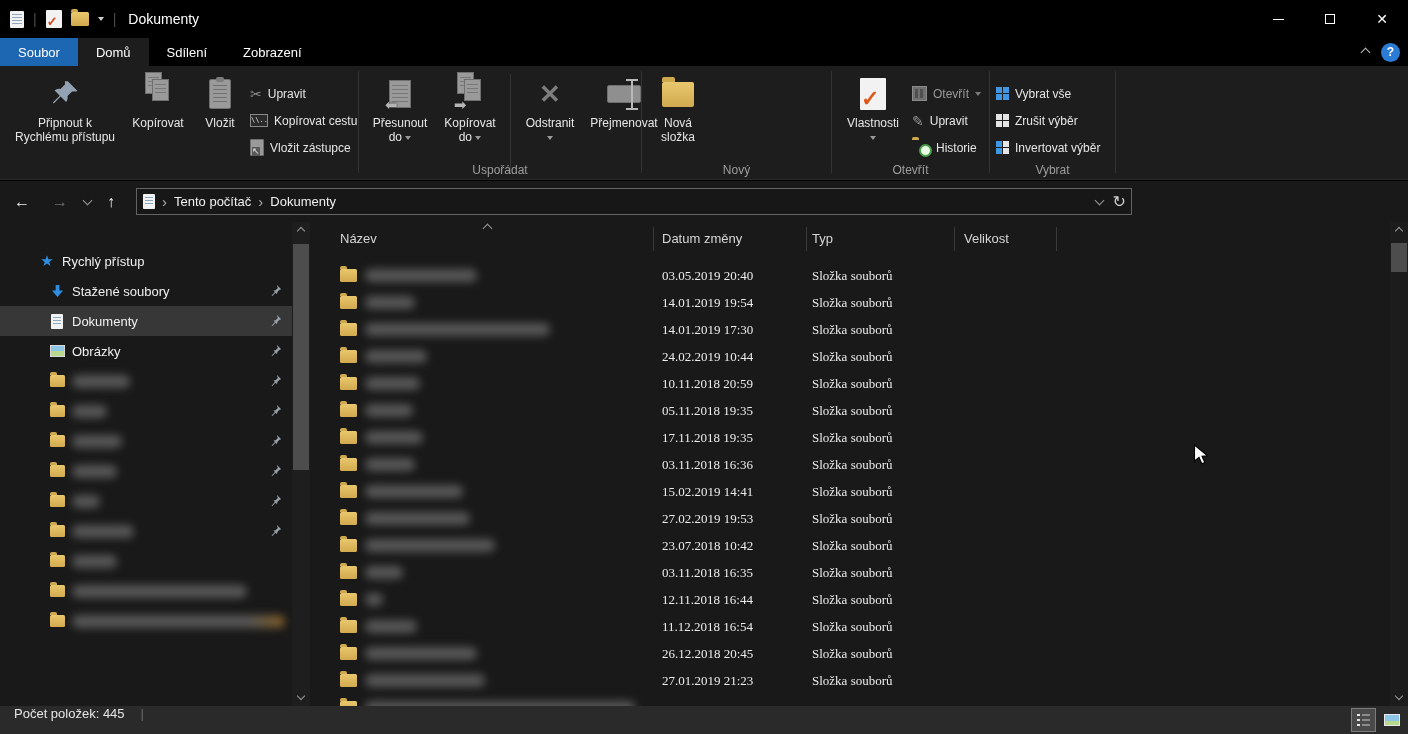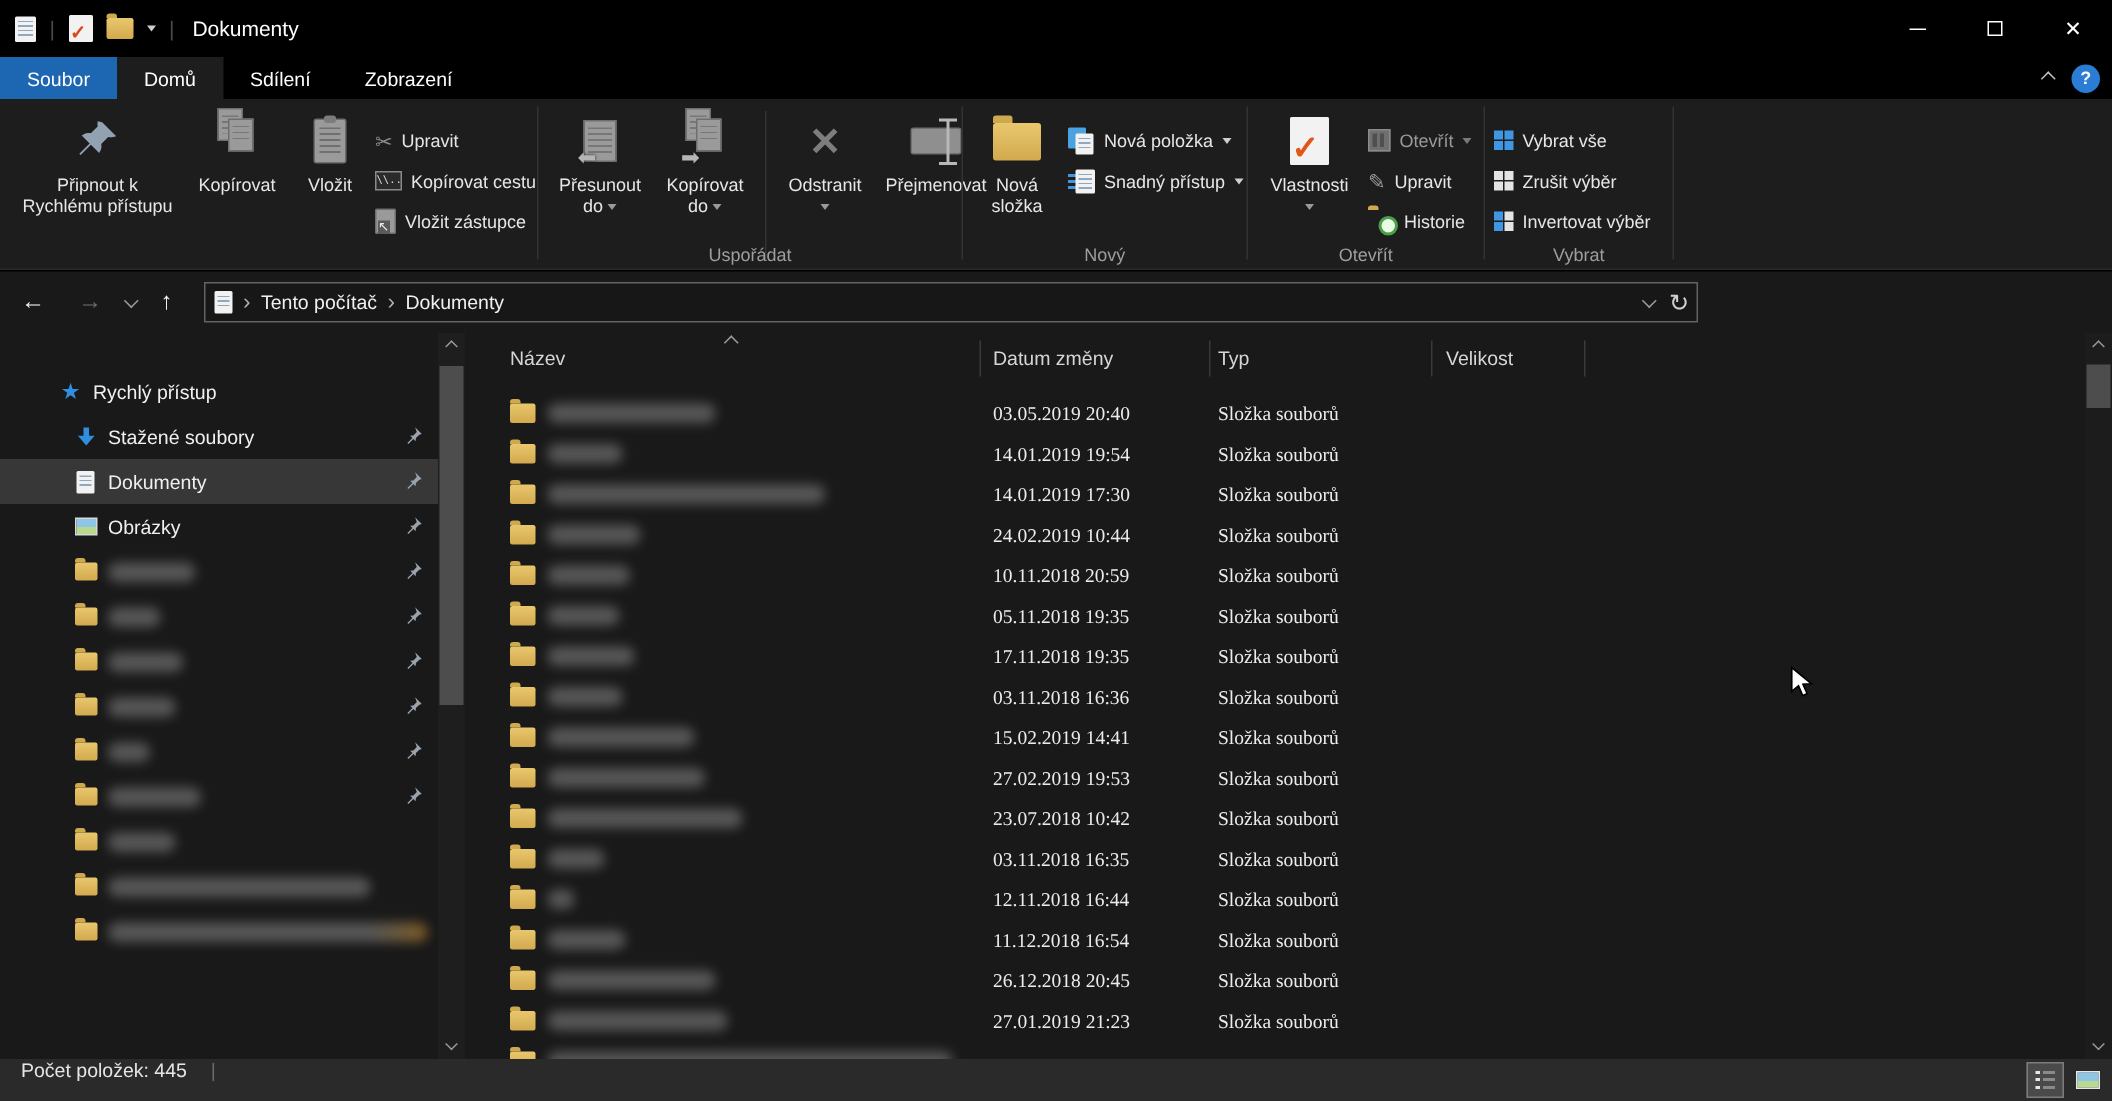--- a/index.html
+++ b/index.html
@@ -264,37 +264,20 @@
   <div class="gsep" style="left:641px"></div>
 
   <div class="rgroup" style="left:642px;width:189px">
     <div class="bigrow" style="left:10px;gap:8px">
       <div class="bigbtn" style="width:52px">
         <div class="bicon">
             <span class="fold big"></span>
           </div>
         <div class="blab"><span>Nová</span><br><span>složka</span></div>
       </div>
-      <div class="smallcol">
-        <div class="smallbtn">
-            <span class="icon-newitem">
-              <span class="bp"></span>
-              <span class="whitepage lines fp"></span>
-            </span>
-            <span>Nová položka</span> 
-            <span class="tri"></span>
-          </div>
-        <div class="smallbtn">
-            <span class="icon-easy">
-              <span class="whitepage lines fp"></span>
-            </span>
-            <span>Snadný přístup</span> 
-            <span class="tri"></span>
-          </div>
-      </div>
     </div>
     <div class="glabel">Nový</div>
   </div>
   <div class="gsep" style="left:831px"></div>
 
   <div class="rgroup" style="left:832px;width:157px">
     <div class="bigrow" style="left:10px;gap:8px">
       <div class="bigbtn" style="width:62px">
         <div class="bicon">
             <span class="icon-props"></span>

